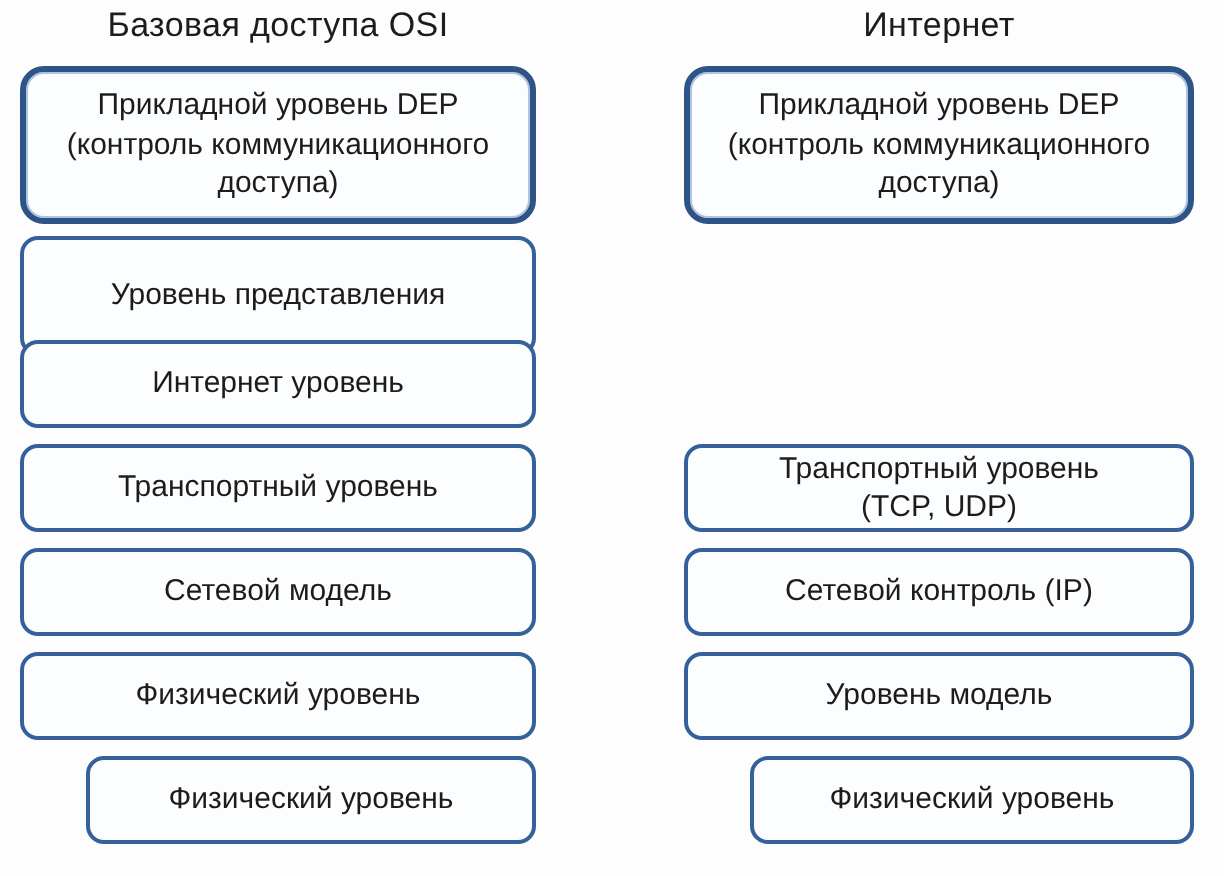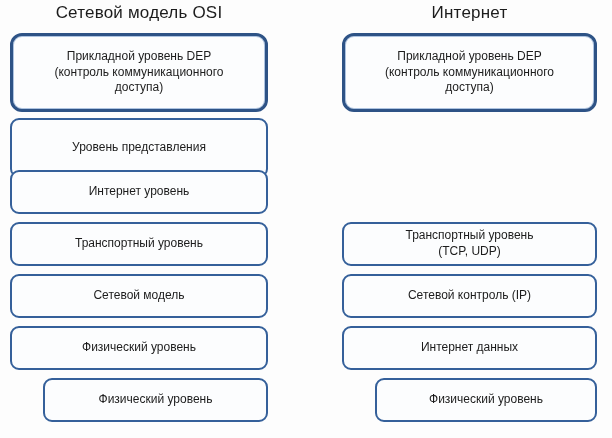--- a/index.html
+++ b/index.html
@@ -41,21 +41,21 @@
     display:flex;
     align-items:center;
     justify-content:center;
     text-align:center;
     background:var(--box-fill);
     border:2px solid var(--border-blue);
     border-radius:9px;
     box-sizing:border-box;
   }
   .box-label{
-    font-size:12px;
+    font-size:15px;
     line-height:1.3;
     white-space:pre-line;
     padding:0 6px;
   }
   .box.thick{
     border-width:3px;
     border-color:var(--border-blue-dark);
     border-radius:12px;
     box-shadow:inset 0 0 0 1px rgba(110,150,200,0.55);
   }
@@ -66,21 +66,21 @@
   .row-5{top:274px;height:44px;}
   .row-6{top:326px;height:44px;}
   .row-7{top:378px;height:44px;margin-left:33px;}
 </style>
 </head>
 <body>
 
 <div class="canvas">
 
   <section class="col col-left">
-    <h2 class="col-title">Сетевой модель OSI</h2>
+    <h2 class="col-title">Базовая доступа OSI</h2>
 
     <div class="box thick row-app">
       <span class="box-label">Прикладной уровень DEP
 (контроль коммуникационного
 доступа)</span>
     </div>
     <div class="box row-2">
       <span class="box-label">Уровень представления</span>
     </div>
     <div class="box row-3">
@@ -109,20 +109,20 @@
 доступа)</span>
     </div>
     <div class="box row-4">
       <span class="box-label">Транспортный уровень
 (TCP, UDP)</span>
     </div>
     <div class="box row-5">
       <span class="box-label">Сетевой контроль (IP)</span>
     </div>
     <div class="box row-6">
-      <span class="box-label">Интернет данных</span>
+      <span class="box-label">Уровень модель</span>
     </div>
     <div class="box row-7">
       <span class="box-label">Физический уровень</span>
     </div>
   </section>
 
 </div>
 
 </body></html>

